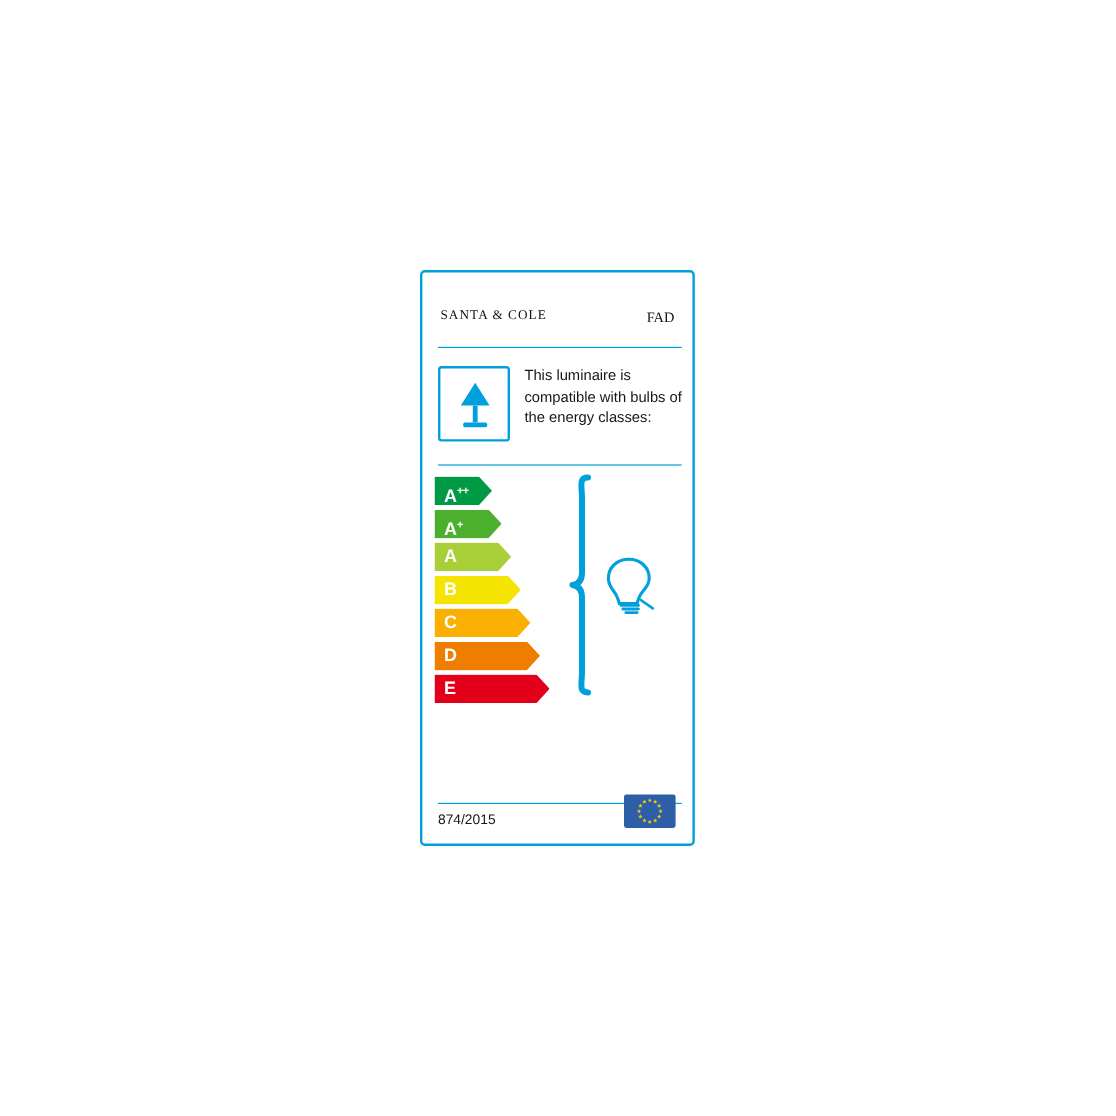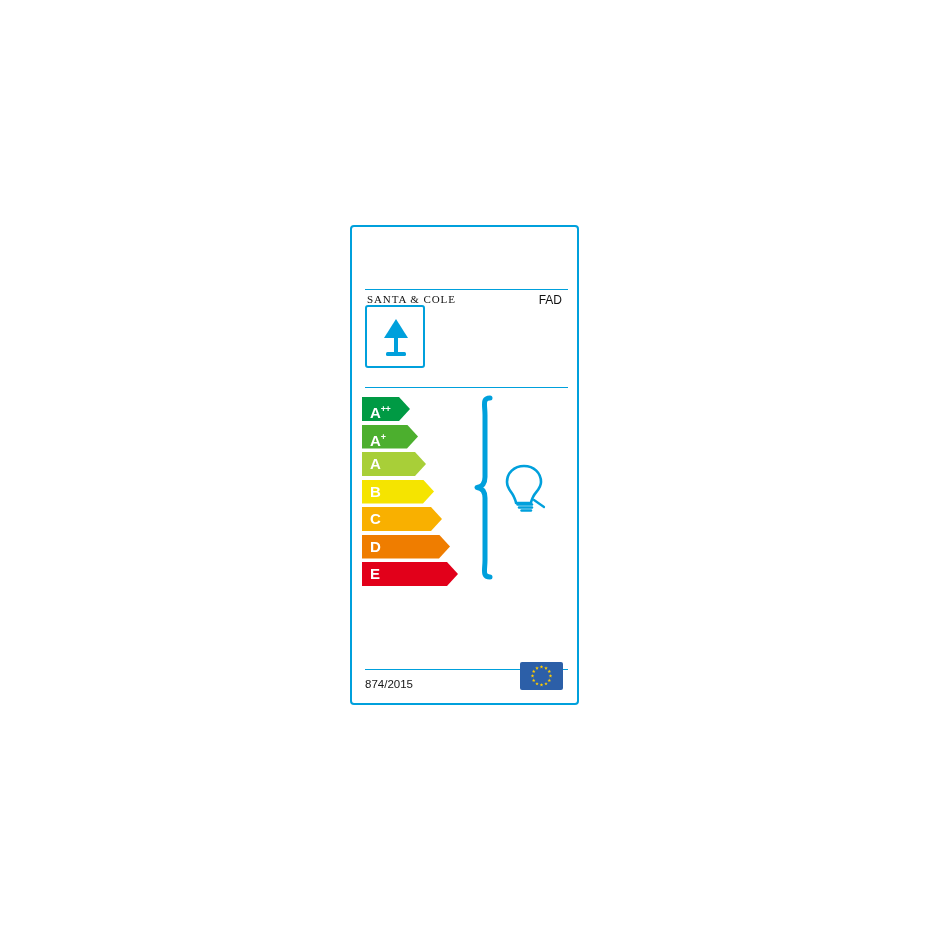--- a/index.html
+++ b/index.html
@@ -33,39 +33,38 @@
   }
 
   
   .header-row {
     position: absolute;
     left: 0;
     top: 0;
     width: 100%;
     height: 63px;
     box-sizing: border-box;
-    margin-top: 36px;
   }
 
   .brand-name {
     position: absolute;
     left: 15px;
     top: 30px;
     font-family: "Liberation Serif", serif;
     font-size: 11px;
     letter-spacing: 0.9px;
     color: #111111;
     white-space: nowrap;
   }
 
   .model-name {
     position: absolute;
     right: 15px;
     top: 30px;
-    font-family: Liberation Sans, sans-serif;
+    font-family: Liberation Serif, serif;
     font-size: 12px;
     color: #111111;
     white-space: nowrap;
   }
 
   .header-rule {
     position: absolute;
     left: 13px;
     top: 62px;
     width: 203px;
@@ -216,20 +215,21 @@
     <div class="statement-block">
       <div class="lamp-box">
         <span class="lamp-icon-svg">
           <svg width="38" height="45" viewBox="0 0 38 45">
             <path d="M19 4 L31 23 L7 23 Z" fill="#00a0dc"></path>
             <rect x="17" y="23" width="4" height="14" fill="#00a0dc"></rect>
             <rect x="9" y="37" width="20" height="4" rx="1.5" fill="#00a0dc"></rect>
           </svg>
         </span>
       </div>
+      <div class="statement-text">This luminaire is compatible with bulbs of the energy classes:</div>
     </div>
     <div class="statement-rule"></div>
 
     <div class="classes">
         <div class="class-row">
           <div class="arrow" style="background: rgb(0, 154, 68); width: 48px;"><span>A</span><sup>++</sup></div>
         </div>
         <div class="class-row">
           <div class="arrow" style="background: rgb(76, 175, 46); width: 56px;"><span>A</span><sup>+</sup></div>
         </div>

